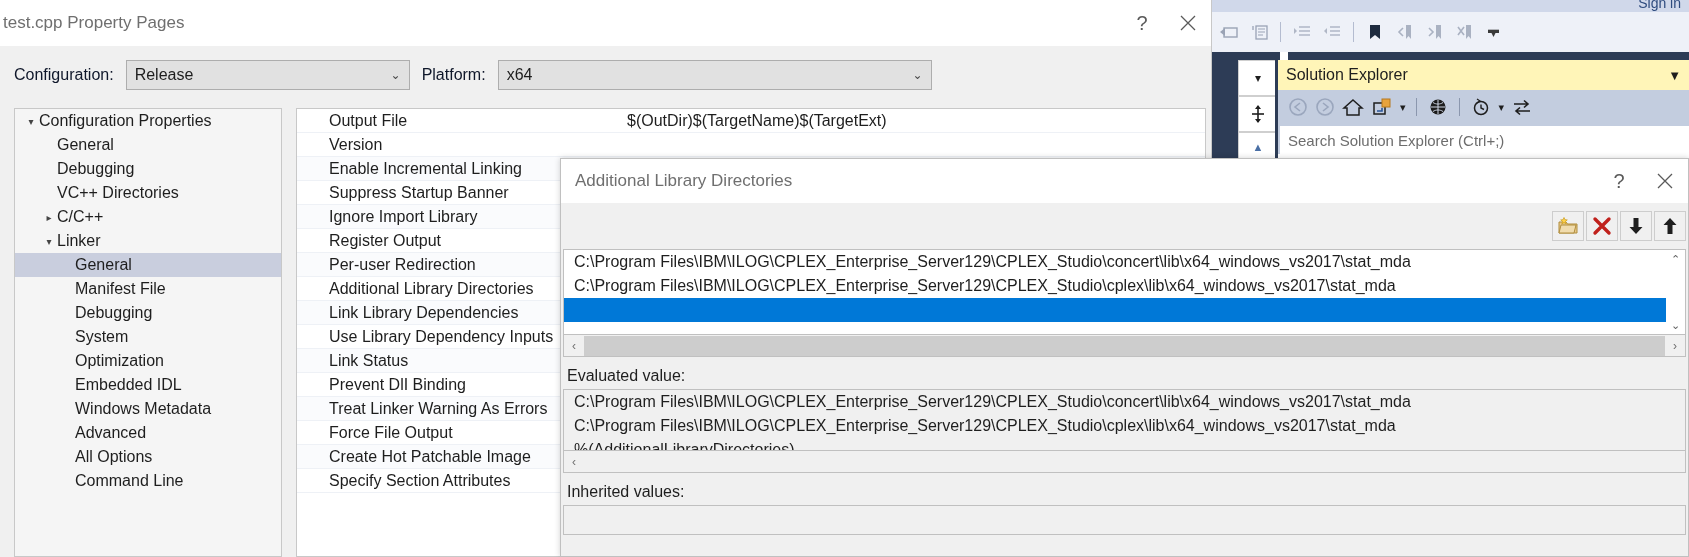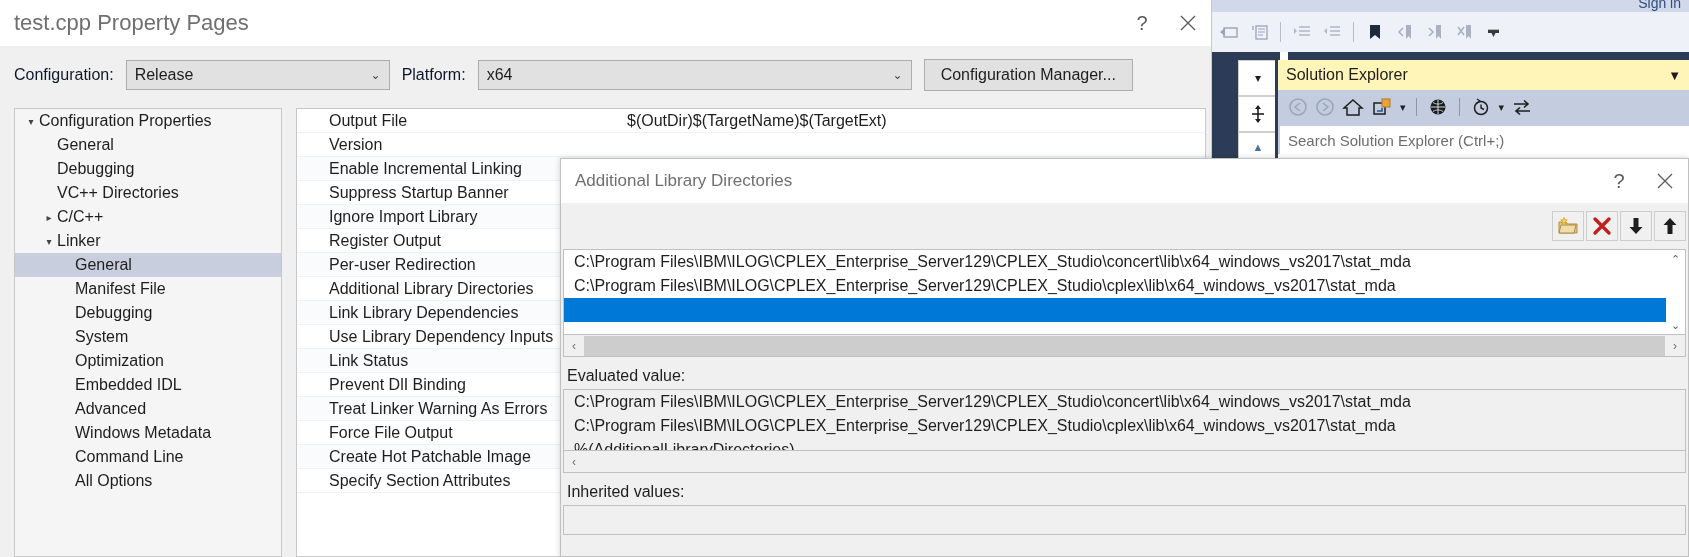--- a/index.html
+++ b/index.html
@@ -44,30 +44,30 @@
   #mini-col { position:absolute; left:1238px; top:60px; width:40px; height:497px; }
   .mini-box { position:absolute; left:0; width:40px; background:#fff; border:1px solid #cfcfcf; }
   #mini-drop { top:0; height:36px; display:flex; align-items:center; justify-content:center; }
   #mini-split { top:36px; height:36px; display:flex; align-items:center; justify-content:center; }
   #mini-up { top:72px; height:30px; display:flex; align-items:center; justify-content:center; }
 
   
   #prop-win { position:absolute; left:0; top:0; width:1212px; height:557px;
               background:#f0f0f0; border-right:1px solid #c8c8c8; }
   #prop-titlebar { height:46px; background:#ffffff; display:flex; align-items:center; }
-  #prop-title { margin-left:14px; font-size:22px; color:#6f6f6f; }
+  #prop-title { margin-left:3px; font-size:17px; color:#6f6f6f; }
   #prop-title-btns { margin-left:auto; display:flex; }
   .title-btn { width:46px; height:46px; display:flex; align-items:center; justify-content:center;
                color:#5a5a5a; }
   .title-btn.help { font-size:20px; }
   #prop-config-row { height:58px; background:#f0f0f0; display:flex; align-items:center; padding:0 14px; gap:12px; }
   .cfg-label { font-size:16px; color:#0f172a; }
   .cfg-combo { height:30px; background:#e1e1e1; border:1px solid #adadad;
                display:flex; align-items:center; padding:0 8px; font-size:16px; color:#1e1e1e; }
-  #cfg-combo-config { width:264px; }
+  #cfg-combo-config { width:284px; }
   #cfg-combo-platform { width:434px; }
   .cfg-chev { margin-left:auto; font-size:12px; color:#4a4a4a; }
   #cfg-manager-btn { height:32px; background:#e1e1e1; border:1px solid #adadad; padding:0 16px;
                      display:flex; align-items:center; font-size:16px; color:#1e1e1e; }
 
   
   #prop-main { position:absolute; left:0; top:104px; width:1212px; height:453px; display:flex; }
   #prop-tree { width:268px; margin:4px 0 0 14px; background:#f5f5f5; border:1px solid #c8c8c8;
                overflow:hidden; height:449px; }
   .tree-item { height:24px; display:flex; align-items:center; font-size:16px; color:#1e1e1e;
@@ -285,23 +285,20 @@
     <span class="cfg-label">Configuration:</span>
     <div class="cfg-combo" id="cfg-combo-config">
       <span>Release</span>
       <span class="cfg-chev">⌄</span>
     </div>
     <span class="cfg-label">Platform:</span>
     <div class="cfg-combo" id="cfg-combo-platform">
       <span>x64</span>
       <span class="cfg-chev">⌄</span>
     </div>
-    <div id="cfg-manager-btn">
-      <span>Configuration Manager...</span>
-    </div>
   </div>
 
   <div id="prop-main">
     <div id="prop-tree">
         <div class="tree-item" style="padding-left: 8px;">
           <span class="tw">▾</span>
           <span>Configuration Properties</span>
         </div>
         <div class="tree-item" style="padding-left: 26px;">
           <span class="tw"></span>
@@ -342,33 +339,33 @@
         <div class="tree-item" style="padding-left: 44px;">
           <span class="tw"></span>
           <span>Optimization</span>
         </div>
         <div class="tree-item" style="padding-left: 44px;">
           <span class="tw"></span>
           <span>Embedded IDL</span>
         </div>
         <div class="tree-item" style="padding-left: 44px;">
           <span class="tw"></span>
+          <span>Windows Metadata</span>
+        </div>
+        <div class="tree-item" style="padding-left: 44px;">
+          <span class="tw"></span>
           <span>Advanced</span>
         </div>
         <div class="tree-item" style="padding-left: 44px;">
           <span class="tw"></span>
-          <span>Windows Metadata</span>
+          <span>All Options</span>
         </div>
         <div class="tree-item" style="padding-left: 44px;">
           <span class="tw"></span>
           <span>Command Line</span>
-        </div>
-        <div class="tree-item" style="padding-left: 44px;">
-          <span class="tw"></span>
-          <span>All Options</span>
         </div>
       </div>
     <div id="prop-grid">
         <div class="grid-row">
           <div class="grid-name">Output File</div>
           <div class="grid-val">$(OutDir)$(TargetName)$(TargetExt)</div>
         </div>
         <div class="grid-row">
           <div class="grid-name">Version</div>
           <div class="grid-val"></div>

